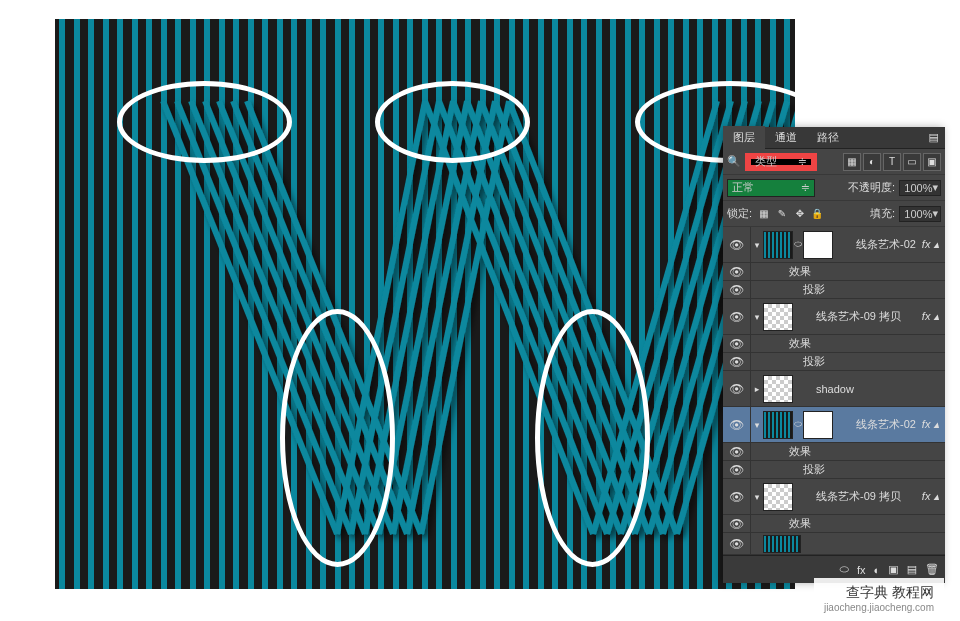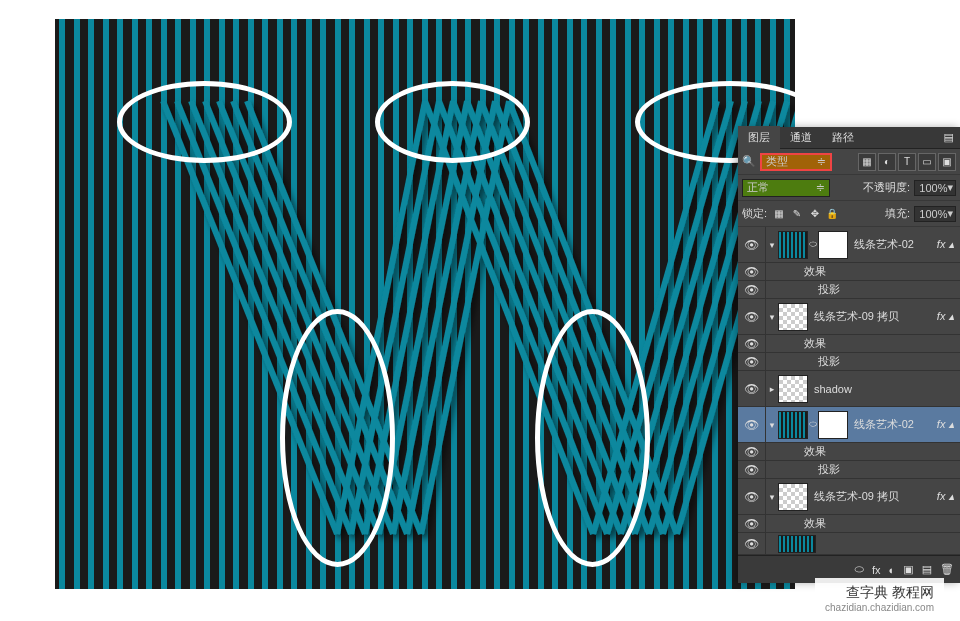--- a/index.html
+++ b/index.html
@@ -5,53 +5,53 @@
 * { margin: 0; padding: 0; box-sizing: border-box; }
 body { width: 960px; height: 621px; background: #fff; font-family: "Microsoft YaHei", sans-serif; font-size: 11px; color: #ccc; position: relative; overflow: hidden; }
 
 .canvas-area { position: absolute; left: 55px; top: 19px; width: 740px; height: 570px; background: #1a1a1a; overflow: hidden; }
 .stripes { position: absolute; inset: 0; }
 .stripe { position: absolute; top: 0; bottom: 0; width: 6px; background: #0b889e; }
 .w-shape { position: absolute; inset: 0; }
 
 .oval { position: absolute; border: 5px solid #fff; border-radius: 50%; }
 
-.panel { position: absolute; right: 0; top: 127px; width: 222px; background: #454545; color: #ddd; box-shadow: -2px 0 8px rgba(0,0,0,0.3); }
+.panel { position: absolute; right: 15px; top: 127px; width: 222px; background: #454545; color: #ddd; box-shadow: -2px 0 8px rgba(0,0,0,0.3); }
 .panel-tabs { display: flex; background: #383838; height: 22px; align-items: center; border-bottom: 1px solid #222; }
 .panel-tab { padding: 4px 10px; cursor: pointer; }
 .panel-tab.active { background: #454545; }
 .panel-menu { margin-left: auto; padding: 0 6px; cursor: pointer; }
 
 .panel-row { display: flex; align-items: center; height: 26px; padding: 0 4px; gap: 4px; border-bottom: 1px solid #383838; }
-.type-select { background: #a16207; border: 2px solid #ef4444; color: #ccc; height: 18px; width: 72px; display: flex; align-items: center; padding: 0 4px; }
+.type-select { background: #000000; border: 6px solid #ef4444; color: #ccc; height: 18px; width: 72px; display: flex; align-items: center; padding: 0 4px; }
 .search-icon { width: 14px; text-align: center; }
 .filter-icons { display: flex; gap: 2px; margin-left: auto; }
 .filter-icons span { width: 18px; height: 18px; border: 1px solid #666; display: flex; align-items: center; justify-content: center; background: #3a3a3a; font-size: 10px; }
 
-.blend-select { background: #4d7c0f; border: 1px solid #222; color: #ccc; height: 18px; width: 88px; display: flex; align-items: center; padding: 0 4px; }
+.blend-select { background: #15803d; border: 1px solid #222; color: #ccc; height: 18px; width: 88px; display: flex; align-items: center; padding: 0 4px; }
 .opacity-label { margin-left: auto; }
 .pct-box { background: #333; border: 1px solid #222; color: #ccc; height: 16px; width: 42px; display: flex; align-items: center; padding: 0 2px; justify-content: flex-end; }
 
 .lock-icons { display: flex; gap: 2px; }
 .lock-icons span { width: 16px; height: 16px; display: flex; align-items: center; justify-content: center; font-size: 10px; }
 
 .layers { max-height: 360px; overflow: hidden; }
 .layer { display: flex; align-items: center; height: 36px; border-bottom: 1px solid #333; }
 .layer.short { height: 22px; }
 .layer.selected { background: #5a7aa0; }
 .vis-col { width: 28px; display: flex; align-items: center; justify-content: center; border-right: 1px solid #333; height: 100%; }
 .eye { font-size: 12px; }
 .indent { width: 12px; }
 .twist { width: 12px; font-size: 9px; text-align: center; }
 .thumb { width: 30px; height: 28px; background: #666; border: 1px solid #222; display: flex; align-items: center; justify-content: center; font-size: 8px; position: relative; }
 .thumb.mask { background: #fff; }
 .thumb.transparent { background: repeating-conic-gradient(#ccc 0% 25%, #fff 0% 50%) 0 0/8px 8px; }
 .thumb.stripes-thumb { background: repeating-linear-gradient(90deg,#0b889e 0 2px,#1a1a1a 2px 4px); }
 .link-icon { width: 10px; font-size: 9px; text-align: center; }
-.layer-name { padding-left: 6px; flex: 1; white-space: nowrap; overflow: hidden; }
+.layer-name { padding-left: 23px; flex: 1; white-space: nowrap; overflow: hidden; }
 .fx-badge { margin-left: auto; padding: 0 6px; font-style: italic; }
 .fx-row { display: flex; align-items: center; height: 18px; border-bottom: 1px solid #333; font-size: 11px; }
 .fx-row .vis-col { height: 100%; }
 .fx-label { padding-left: 4px; text-align: right; }
 
 .panel-footer { height: 28px; background: #3a3a3a; border-top: 1px solid #222; display: flex; align-items: center; padding: 0 6px; gap: 8px; justify-content: flex-end; }
 
 .watermark { position: absolute; right: 16px; bottom: 2px; background: rgba(255,255,255,0.9); padding: 6px 10px; color: #444; font-size: 11px; text-align: right; }
 .watermark .main { font-size: 14px; color: #333; }
 .watermark .url { font-size: 10px; color: #888; }
@@ -327,14 +327,14 @@
     <span>fx</span>
     <span>◐</span>
     <span>▣</span>
     <span>▤</span>
     <span>🗑</span>
   </div>
 </div>
 
 <div class="watermark">
   <div class="main">查字典 教程网</div>
-  <div class="url">chazidian.chazidian.com</div>
+  <div class="url">jiaocheng.jiaocheng.com</div>
 </div>
 
 </body></html>

